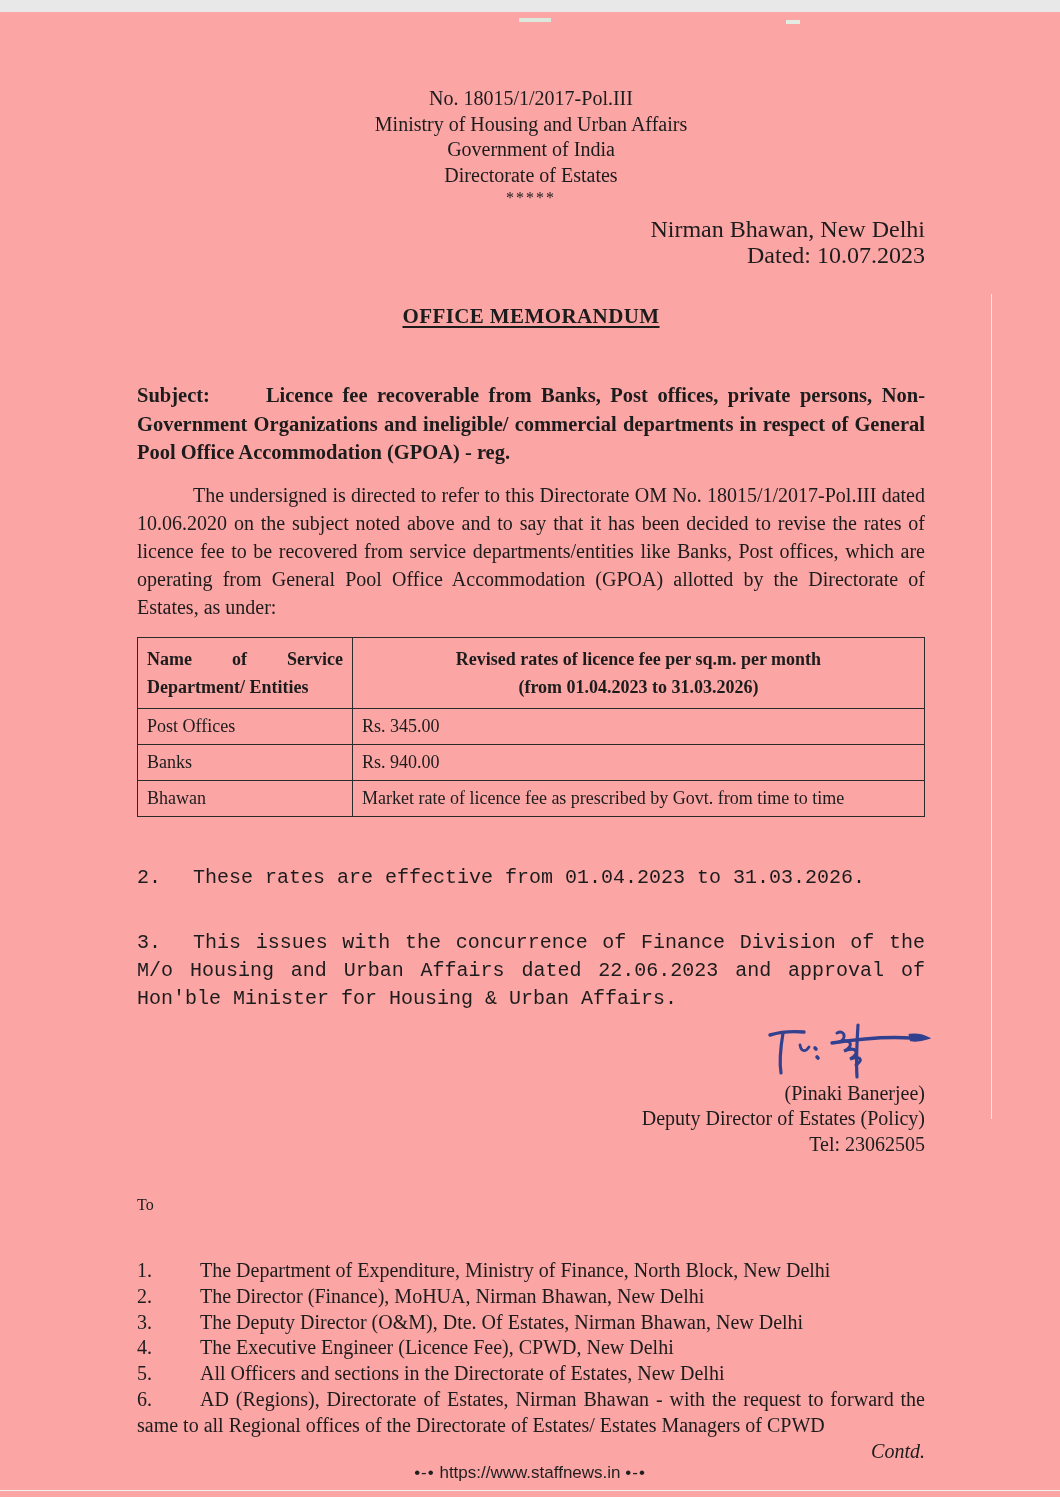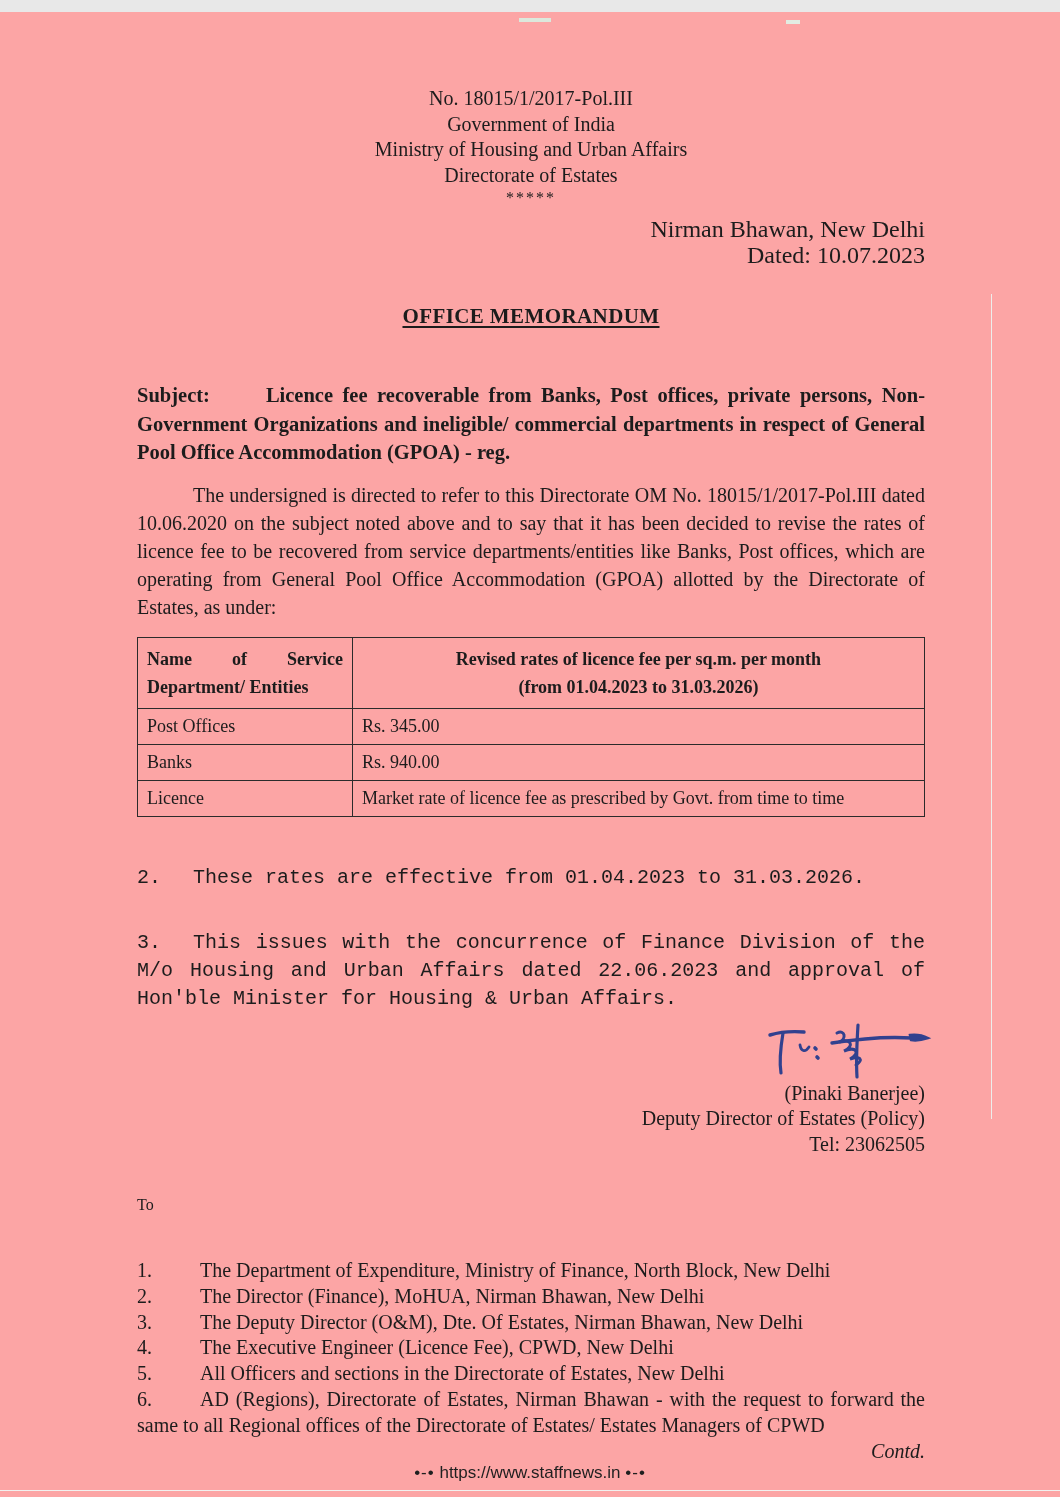--- a/index.html
+++ b/index.html
@@ -101,22 +101,22 @@
 
   <div class="scan-speck-1"></div>
   <div class="scan-speck-2"></div>
   <div class="scan-vline"></div>
   <div class="scan-hline"></div>
 
   <div class="content">
 
     <div class="head-center">
       <div>No. 18015/1/2017-Pol.III</div>
+      <div>Ministry of Housing and Urban Affairs</div>
       <div>Government of India</div>
-      <div>Ministry of Housing and Urban Affairs</div>
       <div>Directorate of Estates</div>
       <div class="stars">*****</div>
     </div>
 
     <div class="head-right">
       <div>Nirman Bhawan, New Delhi</div>
       <div>Dated: 10.07.2023</div>
     </div>
 
     <div class="om-title">
@@ -140,21 +140,21 @@
       </tr>
       <tr>
         <td class="cell-name">Post Offices</td>
         <td class="cell-rate">Rs. 345.00</td>
       </tr>
       <tr>
         <td class="cell-name">Banks</td>
         <td class="cell-rate">Rs. 940.00</td>
       </tr>
       <tr>
-        <td class="cell-name">Licence</td>
+        <td class="cell-name">Bhawan</td>
         <td class="cell-rate">Market rate of licence fee as prescribed by Govt. from time to time</td>
       </tr>
     </tbody>
       </table>
 
     <p class="body-para para2"><span>2.</span><span class="tab-gap-sm"></span><span>These rates are effective from 01.04.2023 to 31.03.2026.</span></p>
 
     <p class="body-para para3"><span>3.</span><span class="tab-gap-sm"></span><span>This issues with the concurrence of Finance Division of the M/o Housing and Urban Affairs dated 22.06.2023 and approval of Hon'ble Minister for Housing &amp; Urban Affairs.</span></p>
 
     <div class="sig-block">

